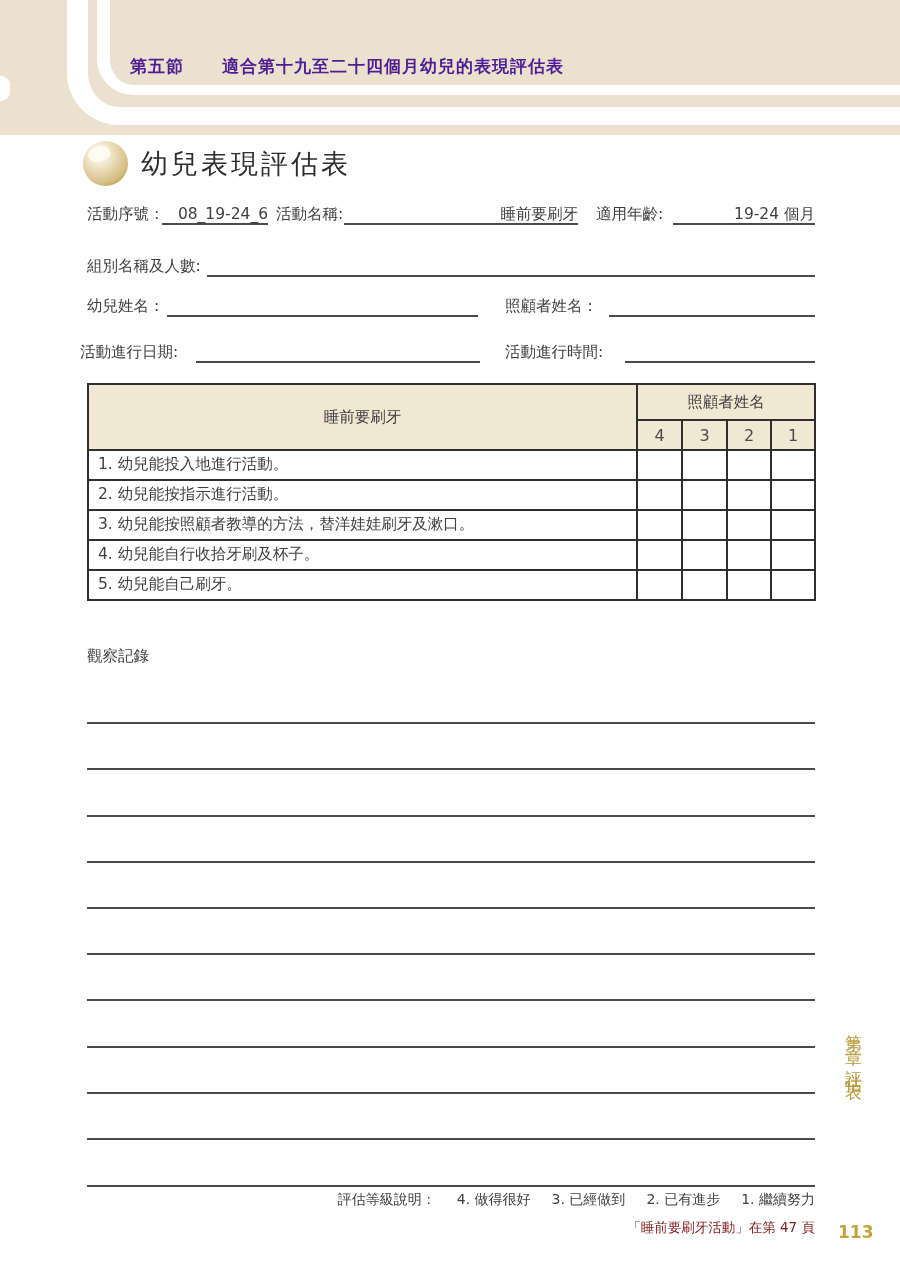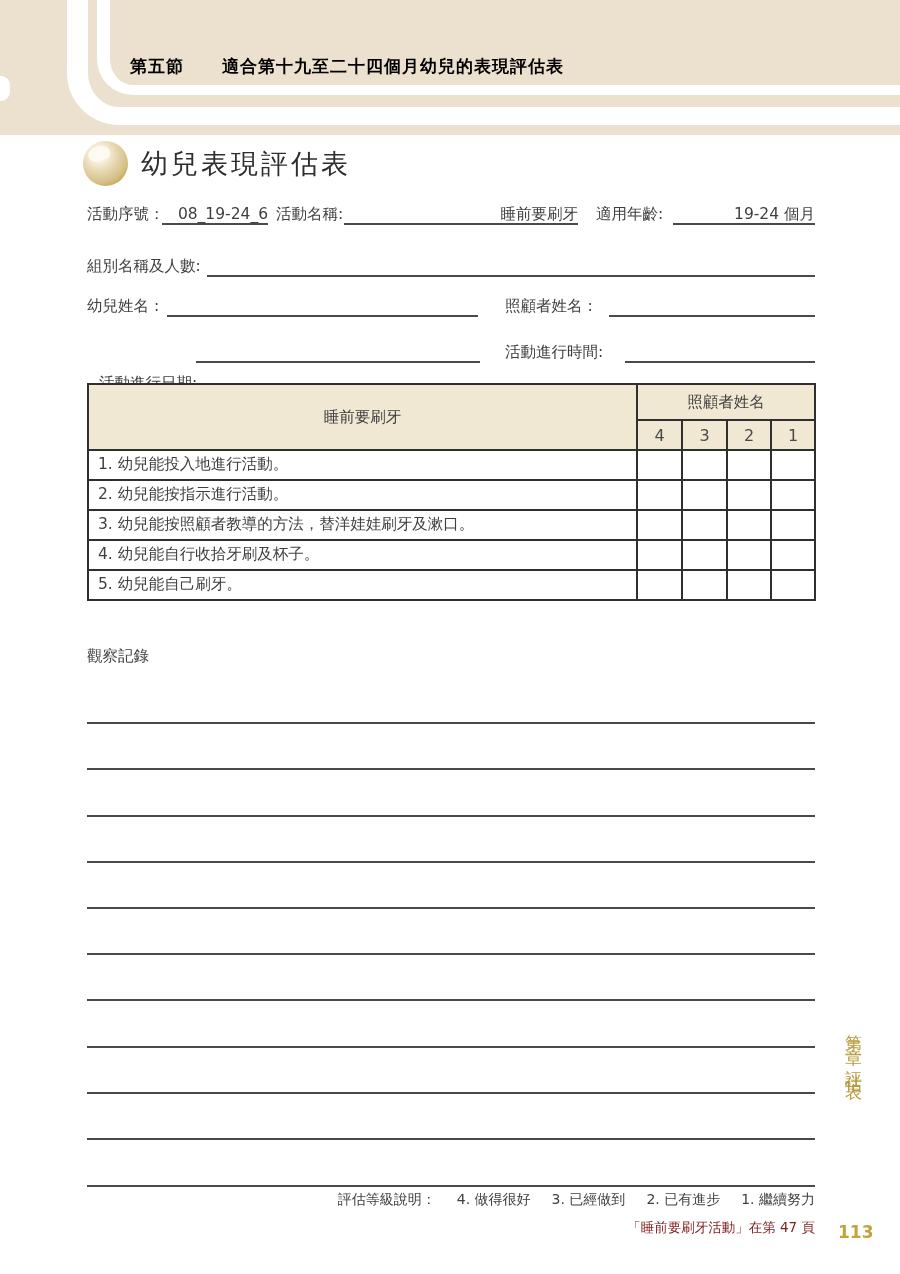--- a/index.html
+++ b/index.html
@@ -20,21 +20,21 @@
   .hdr-frame-inner {
     position:absolute; left:97px; top:-20px; width:813px; height:115px;
     border-left:13px solid #ffffff; border-bottom:10px solid #ffffff;
     border-bottom-left-radius:36px;
   }
   .hdr-notch {
     position:absolute; left:0; top:76px; width:10px; height:25px;
     background:#ffffff; border-radius:0 9px 9px 0;
   }
   .section-title {
-    position:absolute; left:130px; top:55px; color:#000000;
+    position:absolute; left:130px; top:55px; color:#4c1d95;
     font-size:17px; font-weight:bold; letter-spacing:1px; white-space:nowrap;
   }
   .section-title .sec-name { margin-left:38px; }
 
   
   .pearl {
     position:absolute; left:83px; top:141px; width:45px; height:45px; border-radius:50%;
     background:radial-gradient(circle at 36% 30%, #ffffff 0%, #f6eed8 20%, #e3d2a8 46%,
                #d6c088 66%, #b79634 90%, #97791f 100%);
   }
@@ -110,21 +110,21 @@
   <div class="fvalue" style="left:673px; top:203px; width:142px;">19-24 個月</div>
 
   <div class="flabel" style="left:87px; top:255px;">組別名稱及人數:</div>
   <div class="fvalue" style="left:207px; top:255px; width:608px;"></div>
 
   <div class="flabel" style="left:87px; top:295px;">幼兒姓名 :</div>
   <div class="fvalue" style="left:167px; top:295px; width:311px;"></div>
   <div class="flabel" style="left:505px; top:295px;">照顧者姓名 :</div>
   <div class="fvalue" style="left:609px; top:295px; width:206px;"></div>
 
-  <div class="flabel" style="left:99px; top:341px;margin-top:31px;">活動進行日期:</div>
+  <div class="flabel" style="left:80px; top:341px;">活動進行日期:</div>
   <div class="fvalue" style="left:196px; top:341px; width:284px;"></div>
   <div class="flabel" style="left:505px; top:341px;">活動進行時間:</div>
   <div class="fvalue" style="left:625px; top:341px; width:190px;"></div>
 
   <table class="assess">
     <colgroup>
       <col style="width:549px">
         <col style="width:45px">
         <col style="width:45px">
         <col style="width:44px">

